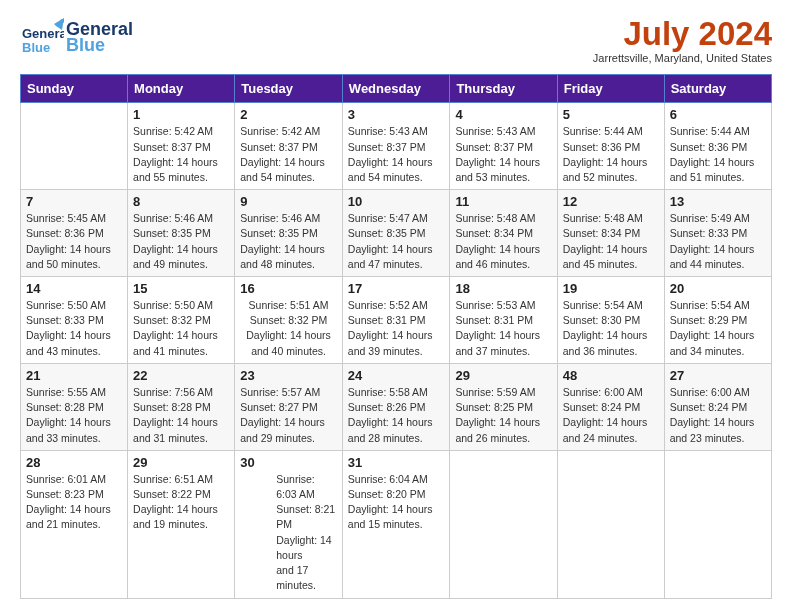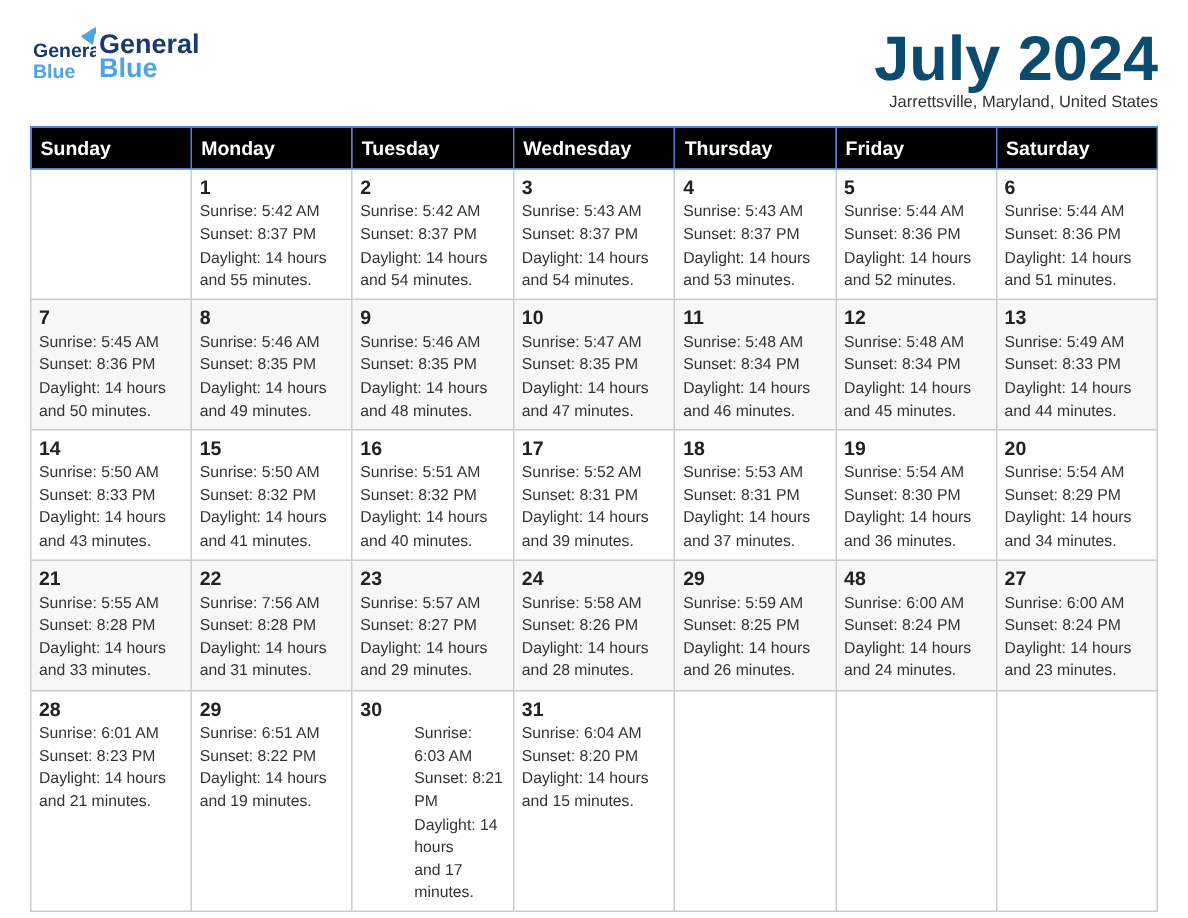--- a/index.html
+++ b/index.html
@@ -13,36 +13,36 @@
     .header-area {
       display: flex;
       align-items: flex-start;
       justify-content: space-between;
       margin-bottom: 10px;
     }
     .title-area {
       text-align: right;
     }
     .month-title {
-      font-size: 42px;
+      font-size: 33px;
       font-weight: bold;
-      color: #0c4a6e;
+      color: #c2410c;
       line-height: 1.1;
     }
     .location {
       font-size: 11px;
       color: #333;
     }
     .calendar {
       width: 100%;
       border-collapse: collapse;
       font-size: 11px;
     }
     .calendar th {
-      background: #000000;
+      background: #4c1d95;
       color: #fff;
       text-align: left;
       padding: 6px 6px;
       font-size: 13px;
       font-weight: bold;
       border: 1px solid #5580d0;
     }
     .calendar td {
       vertical-align: top;
       border: 1px solid #ccc;
@@ -216,21 +216,21 @@
         </td>
         <td>
           <span class="day-num">15</span>
           <div class="day-info" style="white-space: pre-line;">Sunrise: 5:50 AM
 Sunset: 8:32 PM
 Daylight: 14 hours
 and 41 minutes.</div>
         </td>
         <td>
           <span class="day-num">16</span>
-          <div class="day-info" style="white-space: pre-line;">Sunrise: 5:51 AM
+          <div class="day-info" style="white-space: pre-line; text-align: center;">Sunrise: 5:51 AM
 Sunset: 8:32 PM
 Daylight: 14 hours
 and 40 minutes.</div>
         </td>
         <td>
           <span class="day-num">17</span>
           <div class="day-info" style="white-space: pre-line;">Sunrise: 5:52 AM
 Sunset: 8:31 PM
 Daylight: 14 hours
 and 39 minutes.</div>

